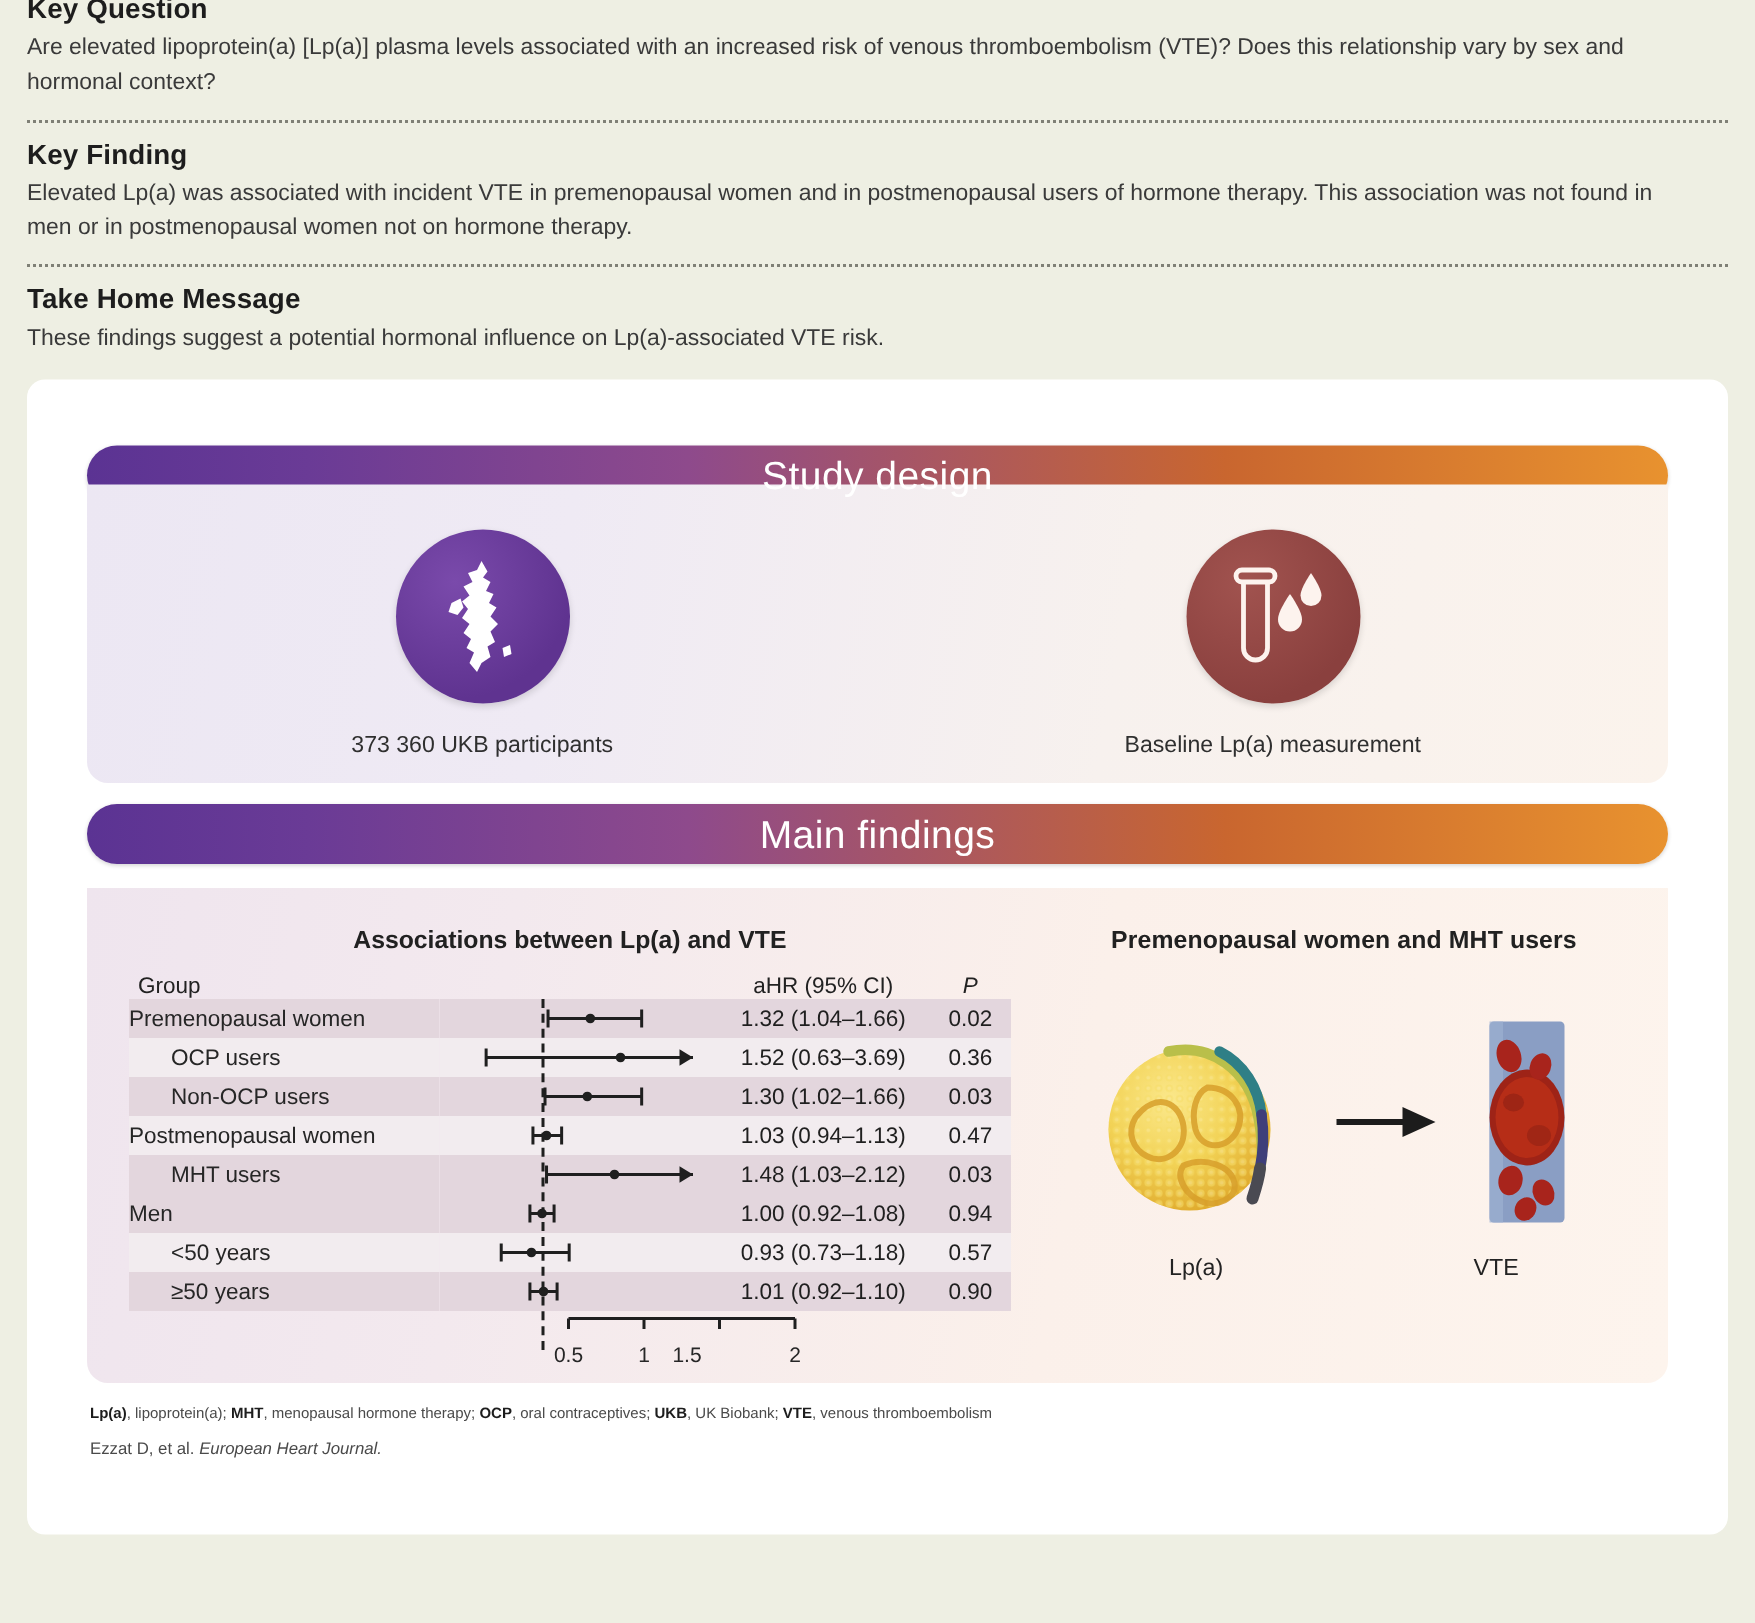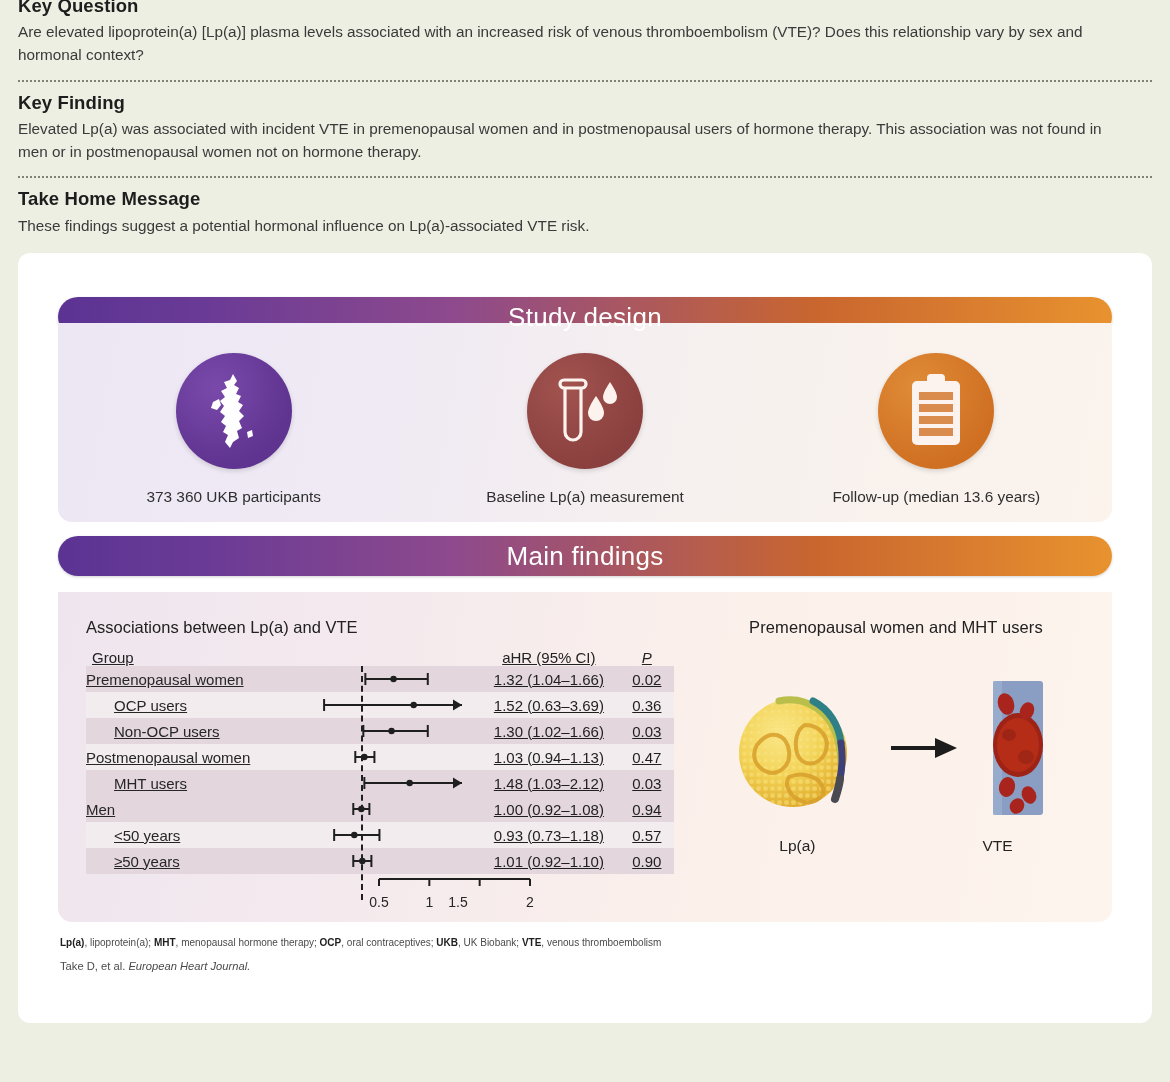--- a/index.html
+++ b/index.html
@@ -48,26 +48,26 @@
 
   
   .panel-main{
     margin-top:16px;padding-top:26px;padding-bottom:14px;
     border-radius:0 0 14px 14px;
     background:linear-gradient(100deg,#efe5ee 0%,#f3e9ee 26%,#fbf0ea 62%,#fdf4ed 100%);
     display:flex;
   }
   .left-main{width:59%;padding:0 6px 0 28px;box-sizing:border-box;}
   .right-main{width:41%;padding:0 16px;box-sizing:border-box;display:flex;flex-direction:column;align-items:center;}
-  .sub-title{font-size:16.5px;font-weight:normal;color:#212121;margin-bottom:12px;}
+  .sub-title{font-size:16.5px;font-weight:bold;color:#212121;text-align:center;margin-bottom:12px;}
   .sub-title.r{letter-spacing:.1px;}
 
   
   table.forest{border-collapse:collapse;width:100%;font-size:15px;}
-  table.forest td,table.forest th{padding:0;text-decoration:underline;}
+  table.forest td,table.forest th{padding:0;}
   .hdr td{font-size:15px;color:#222;padding-bottom:5px;font-weight:normal;}
   .hdr .h-group{text-align:left;padding-left:6px;}
   .hdr .h-ahr{text-align:center;}
   .hdr .h-p{text-align:center;font-style:italic;}
   tr.row{height:26px;}
   tr.row td{vertical-align:middle;}
   td.grp{padding-left:6px;white-space:nowrap;color:#262626;}
   td.grp.ind{padding-left:28px;}
   td.plot{width:185px;position:relative;padding:0;}
   td.ahr{text-align:center;white-space:nowrap;color:#1f1f1f;width:142px;}
@@ -146,33 +146,20 @@
         <svg width="70" height="74" viewBox="0 0 70 74" aria-hidden="true">
           <rect x="10" y="6" width="26" height="8" rx="4" fill="none" stroke="#fdf3ee" stroke-width="3.2"></rect>
           <path d="M15 14 L15 58 a8 8 0 0 0 16 0 L31 14" fill="none" stroke="#fdf3ee" stroke-width="3.2"></path>
           <path d="M46 22 C46 22 38 33 38 39 a8 8 0 0 0 16 0 C54 33 46 22 46 22 Z" fill="#fdf3ee"></path>
           <path d="M60 8 C60 8 53 18 53 23 a7 7 0 0 0 14 0 C67 18 60 8 60 8 Z" fill="#fdf3ee"></path>
         </svg>
       </div>
       <div class="dlabel">Baseline Lp(a) measurement</div>
     </div>
 
-    <div class="dcell">
-      <div class="circ c-orange">
-        <svg width="58" height="76" viewBox="0 0 58 76" aria-hidden="true">
-          <rect x="5" y="8" width="48" height="64" rx="5" fill="#fdf3ee"></rect>
-          <rect x="21" y="2" width="16" height="10" rx="3" fill="#fdf3ee" stroke="#fdf3ee" stroke-width="2"></rect>
-          <rect x="12" y="19" width="34" height="8" fill="#d98c4e"></rect>
-          <rect x="12" y="31" width="34" height="8" fill="#d98c4e"></rect>
-          <rect x="12" y="43" width="34" height="8" fill="#d98c4e"></rect>
-          <rect x="12" y="55" width="34" height="8" fill="#d98c4e"></rect>
-        </svg>
-      </div>
-      <div class="dlabel">Follow-up (median 13.6 years)</div>
-    </div>
 
   </div>
 
   <div class="pill" style="margin-top:14px;">
     <span>Main findings</span>
   </div>
 
   <div class="panel-main">
 
     <div class="left-main">
@@ -380,17 +367,17 @@
         <span>Lp(a)</span>
         <span>VTE</span>
       </div>
     </div>
 
   </div>
 
   <div class="foot">
     <div class="foot-abbr" id="abbr-line"><b>Lp(a)</b><span>, lipoprotein(a); </span><b>MHT</b><span>, menopausal hormone therapy; </span><b>OCP</b><span>, oral contraceptives; </span><b>UKB</b><span>, UK Biobank; </span><b>VTE</b><span>, venous thromboembolism</span></div>
     <div class="foot-cite">
-      <span>Take D, et al. </span><i>European Heart Journal.</i>
+      <span>Ezzat D, et al. </span><i>European Heart Journal.</i>
     </div>
   </div>
 
 </div>
 
 </body></html>

